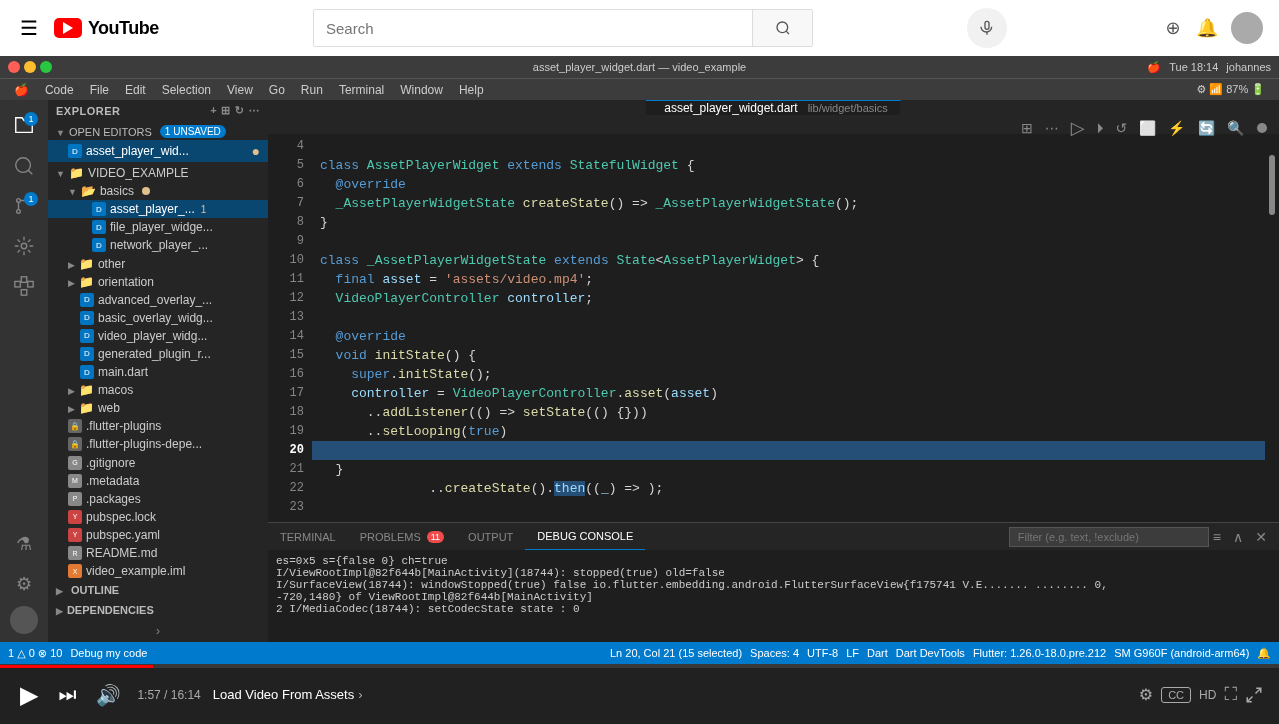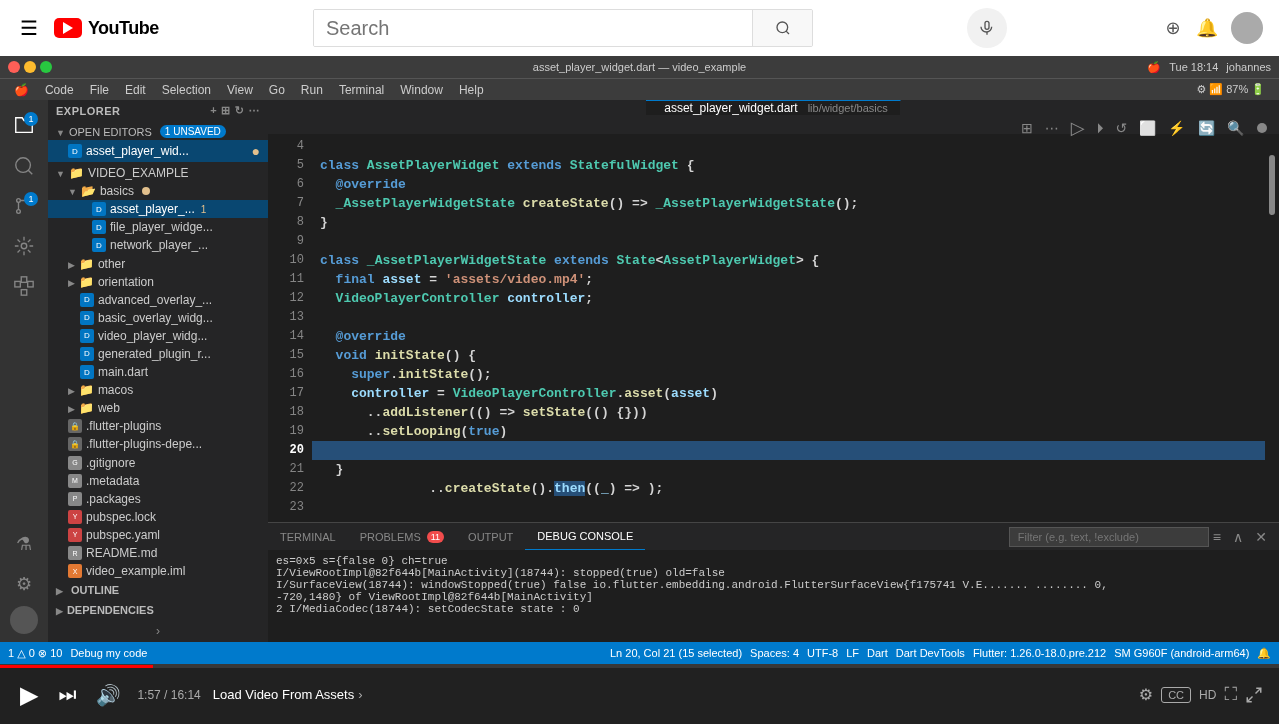--- a/index.html
+++ b/index.html
@@ -47,21 +47,21 @@
       border: 1px solid #ddd;
       border-radius: 2px;
       overflow: hidden;
     }
     .yt-search-input {
       flex: 1;
       height: 36px;
       border: none;
       outline: none;
       padding: 0 12px;
-      font-size: 20px;
+      font-size: 15px;
       color: #333;
     }
     .yt-search-btn {
       width: 60px;
       background: #f8f8f8;
       border: none;
       border-left: 1px solid #ddd;
       cursor: pointer;
       display: flex; align-items: center; justify-content: center;
     }
@@ -305,21 +305,20 @@
       font-size: 12px;
       line-height: 19px;
       flex-shrink: 0;
     }
     .line-numbers div { height: 19px; }
     .code-content {
       flex: 1;
       padding: 2px 0;
       overflow: auto;
       color: #d4d4d4;
-      font-weight: bold;
     }
     .code-line {
       height: 19px;
       padding-left: 8px;
       white-space: pre;
       position: relative;
     }
     .code-line.highlighted { background: #264f78; }
 
     

